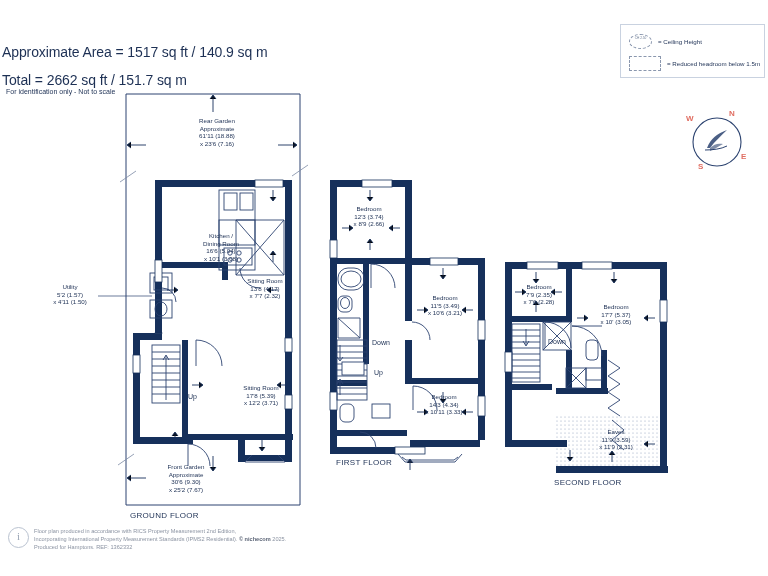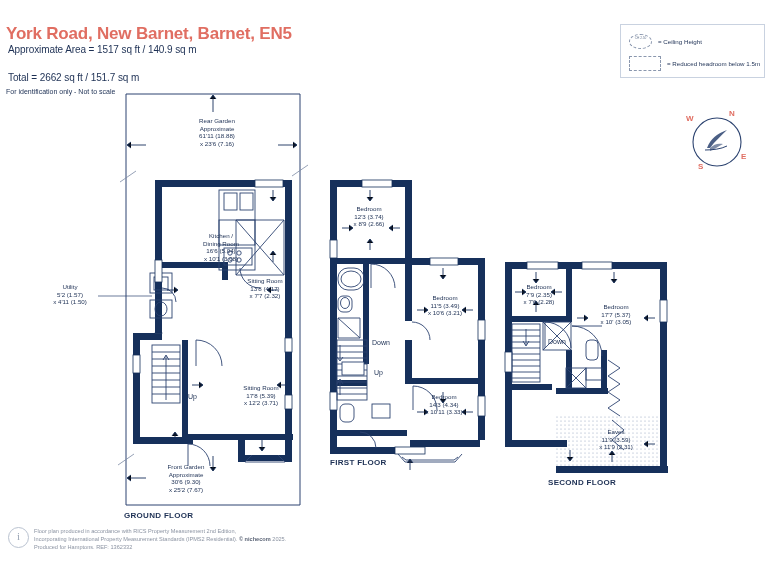--- a/index.html
+++ b/index.html
@@ -13,21 +13,21 @@
   }
   .page{position:absolute;inset:0;}
 
   
   #title{
     position:absolute;left:6px;top:24px;
     font-size:17px;font-weight:bold;color:#e06e62;
     letter-spacing:-0.2px;white-space:nowrap;
   }
   .area-line{
-    position:absolute;left:8px;font-size:10px;color:#1d3054;
+    position:absolute;left:2px;font-size:14px;color:#1d3054;
     white-space:nowrap;letter-spacing:-0.1px;text-align:right;
   }
   #area1{top:44px;}
   #area2{top:58px;}
   #area3{top:72px;}
   #notescale{
     position:absolute;left:6px;top:88px;
     font-size:7px;color:#1d3054;white-space:nowrap;
   }
 
@@ -59,22 +59,22 @@
   #comp-n{left:46px;top:1px;}
   #comp-e{left:58px;top:44px;}
   #comp-s{left:15px;top:54px;}
   #comp-w{left:3px;top:6px;}
 
   
   #plan{position:absolute;left:0;top:0;width:768px;height:576px;}
 
   
   .floor-caption{
-    position:absolute;font-size:8px;font-weight:bold;color:#1d3054;
-    letter-spacing:0.3px;white-space:nowrap;
+    position:absolute;font-size:8px;font-weight:normal;color:#1d3054;
+    letter-spacing:0.3px;white-space:nowrap;margin-left:6px;
   }
   #cap-ground{left:124px;top:511px;}
   #cap-first{left:330px;top:458px;}
   #cap-second{left:548px;top:478px;text-align:center;}
 
   
   .room-label{
     position:absolute;text-align:center;font-size:6.2px;line-height:7.6px;
     color:#1d3054;white-space:nowrap;
   }
@@ -100,21 +100,20 @@
   #foot1{top:4px;}
   #foot2{top:12px;}
   #foot3{top:20px;}
   .foot-brand{color:#5c6577;font-weight:bold;}
 </style>
 </head>
 <body>
 
 <div class="page">
 
-  <div id="title">York Road, New Barnet, Barnet, EN5</div>
   <div class="area-line" id="area1">Approximate Area = 1517 sq ft / 140.9 sq m</div>
   <div class="area-line" id="area3">Total = 2662 sq ft / 151.7 sq m</div>
   <div id="notescale">For identification only - Not to scale</div>
 
   <div id="legend">
     <div class="legend-row" id="legend-row-1">
       <span class="lg-circle"><i>CH 2.50</i></span><span class="lg-text">= Ceiling Height</span>
     </div>
     <div class="legend-row" id="legend-row-2">
       <span class="lg-box"></span><span class="lg-text">= Reduced headroom below 1.5m</span>

